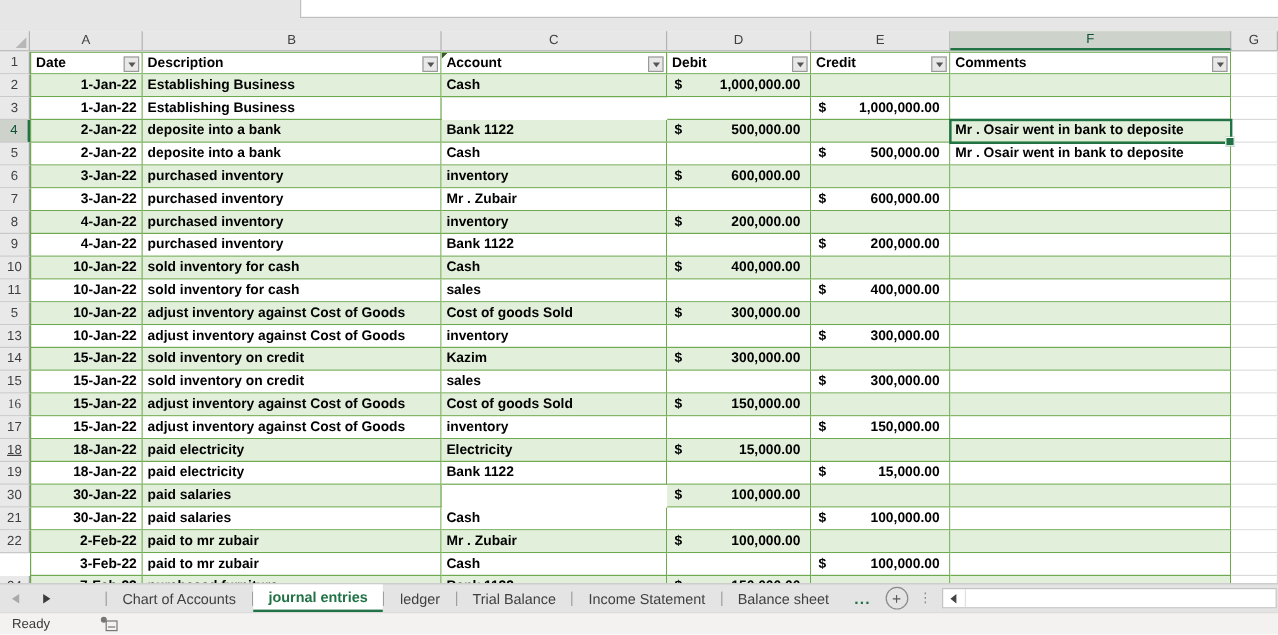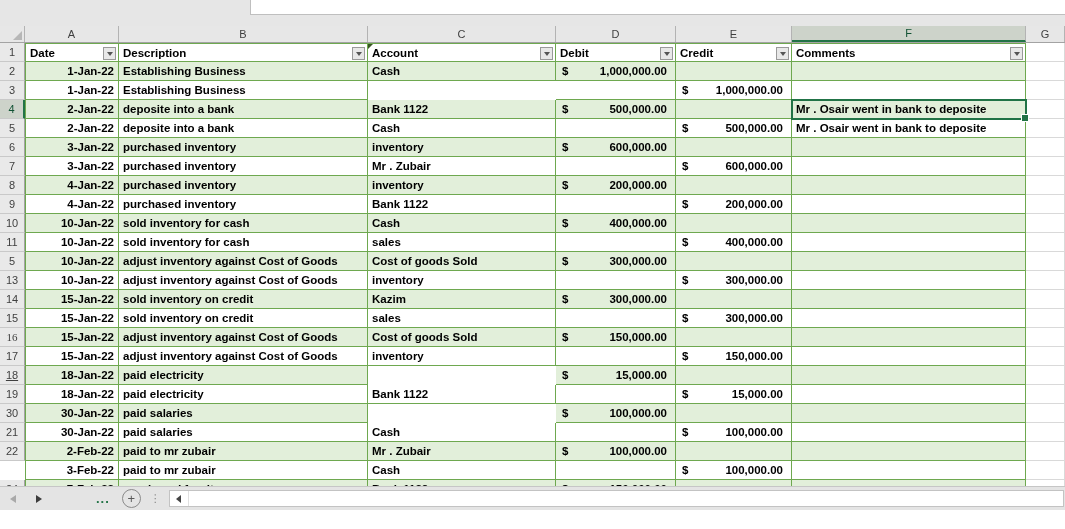--- a/index.html
+++ b/index.html
@@ -299,20 +299,21 @@
       <div class="cell tbl" style="left: 556px; top: 304px; width: 120px;"></div>
       <div class="cell tbl c-money" style="left: 676px; top: 304px; width: 116px;">
         <span>$</span>
         <span>150,000.00</span>
       </div>
       <div class="cell tbl c-text" style="left: 792px; top: 304px; width: 234px;"></div>
       <div class="cell g" style="left: 1026px; top: 304px; width: 39px;"></div>
       <div class="rowhead" style="top: 323px; text-decoration: underline;">18</div>
       <div class="cell tbl left-edge banded c-date" style="left: 25px; top: 323px; width: 94px;">18-Jan-22</div>
       <div class="cell tbl banded c-text" style="left: 119px; top: 323px; width: 249px;">paid electricity</div>
+      <div class="cell tbl banded c-text" style="left: 368px; top: 323px; width: 188px;">Electricity</div>
       <div class="cell tbl banded c-money" style="left: 556px; top: 323px; width: 120px;">
         <span>$</span>
         <span>15,000.00</span>
       </div>
       <div class="cell tbl banded" style="left: 676px; top: 323px; width: 116px;"></div>
       <div class="cell tbl banded c-text" style="left: 792px; top: 323px; width: 234px;"></div>
       <div class="cell g" style="left: 1026px; top: 323px; width: 39px;"></div>
       <div class="rowhead" style="top: 342px;">19</div>
       <div class="cell tbl left-edge c-date" style="left: 25px; top: 342px; width: 94px;">18-Jan-22</div>
       <div class="cell tbl c-text" style="left: 119px; top: 342px; width: 249px;">paid electricity</div>
@@ -384,22 +385,44 @@
     </div>
 
   <div id="tabbar">
     <div class="navarr">
         <span class="arr-l"></span>
       </div>
     <div class="navarr">
         <span class="arr-r"></span>
       </div>
     <div id="tab-spacer"></div>
+    <div id="tabs-container" style="display:flex;align-items:stretch;">
+        <div class="tab-sep"></div>
+        <div class="tab">Chart of Accounts</div>
+        <div class="tab-sep"></div>
+        <div class="tab active">journal entries</div>
+        <div class="tab-sep"></div>
+        <div class="tab">ledger</div>
+        <div class="tab-sep"></div>
+        <div class="tab">Trial Balance</div>
+        <div class="tab-sep"></div>
+        <div class="tab">Income Statement</div>
+        <div class="tab-sep"></div>
+        <div class="tab">Balance sheet</div>
+      </div>
     <div id="more-tabs">...</div>
     <div id="new-sheet">+</div>
     <div id="dots">⋮</div>
     <div id="hscroll">
       <div id="hscroll-arrow"></div>
     </div>
   </div>
 
+  <div id="statusbar">
+    <span id="status-ready">Ready</span>
+    <span id="macro-btn">
+      <span class="m-box"></span>
+      <span class="m-line"></span>
+      <span class="m-dot"></span>
+    </span>
+  </div>
 
 </div>
 
 </body></html>

